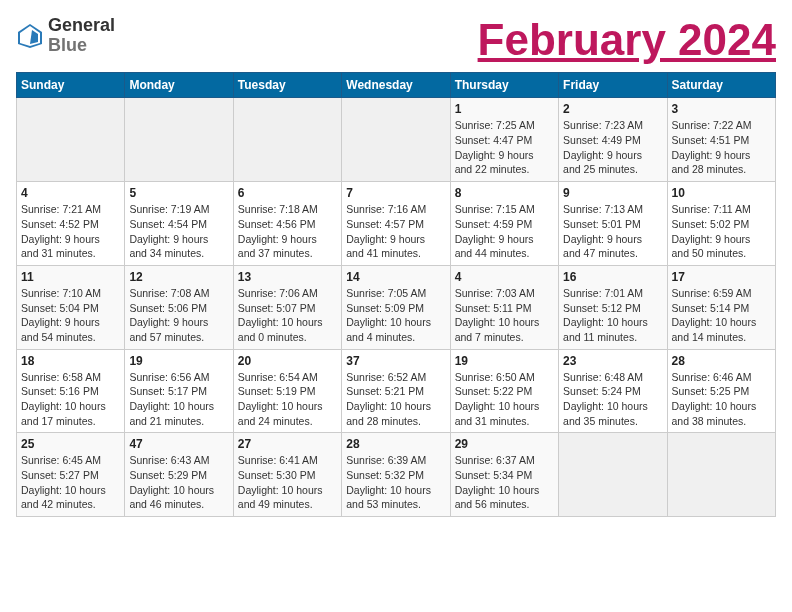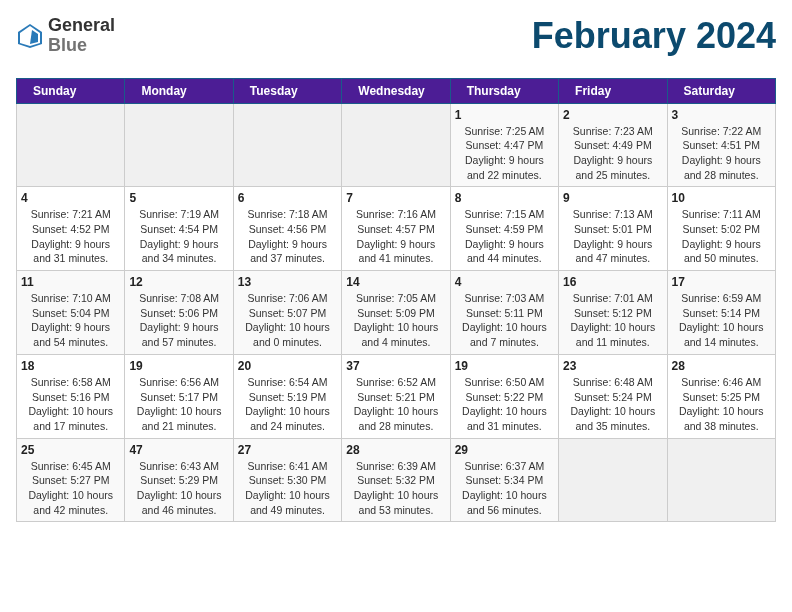--- a/index.html
+++ b/index.html
@@ -7,21 +7,21 @@
       font-family: Arial, sans-serif;
       background: #fff;
       width: 792px;
       min-height: 612px;
       padding: 16px;
     }
     .header-area {
       display: flex;
       justify-content: space-between;
       align-items: flex-start;
-      margin-bottom: 22px;
+      margin-bottom: 8px;
     }
     .logo {
       display: flex;
       align-items: center;
       gap: 4px;
     }
     .logo-text {
       font-size: 18px;
       font-weight: bold;
       line-height: 1.1;
@@ -29,38 +29,39 @@
     .logo-text .general { color: #333; }
     .logo-text .blue { color: #737373; }
     .logo-icon {
       width: 28px;
       height: 28px;
     }
     .title-block {
       text-align: right;
     }
     .month-title {
-      font-size: 36px;
-      font-weight: bold;
-      color: #0c4a6e;
+      font-size: 44px;
+      font-weight: bold;
+      color: #be185d;
       line-height: 1.1;
+      text-decoration: underline;
     }
     .location-title {
       font-size: 16px;
       color: #555;
     }
     .calendar {
       width: 100%;
       border-collapse: collapse;
       font-size: 11px;
     }
     .calendar thead th {
-      background: #4c1d95;
+      background: #0369a1;
       color: #fff;
-      padding: 5px 16px;
+      padding: 5px 4px;
       text-align: left;
       font-size: 12px;
       font-weight: bold;
       border: 1px solid #1a5a8a;
     }
     .calendar tbody td {
       border: 1px solid #ccc;
       vertical-align: top;
       padding: 4px;
       min-height: 80px;
@@ -76,21 +77,20 @@
       font-weight: bold;
       font-size: 12px;
       display: block;
       margin-bottom: 2px;
       color: #222;
     }
     .day-info {
       color: #333;
       line-height: 1.4;
       font-size: 10.5px;
-      text-align: center;
     }
     .empty-cell {
       background: #f0f0f0 !important;
     }
   </style>
 </head>
 <body>
 
 <div class="header-area">
   <div class="logo">

